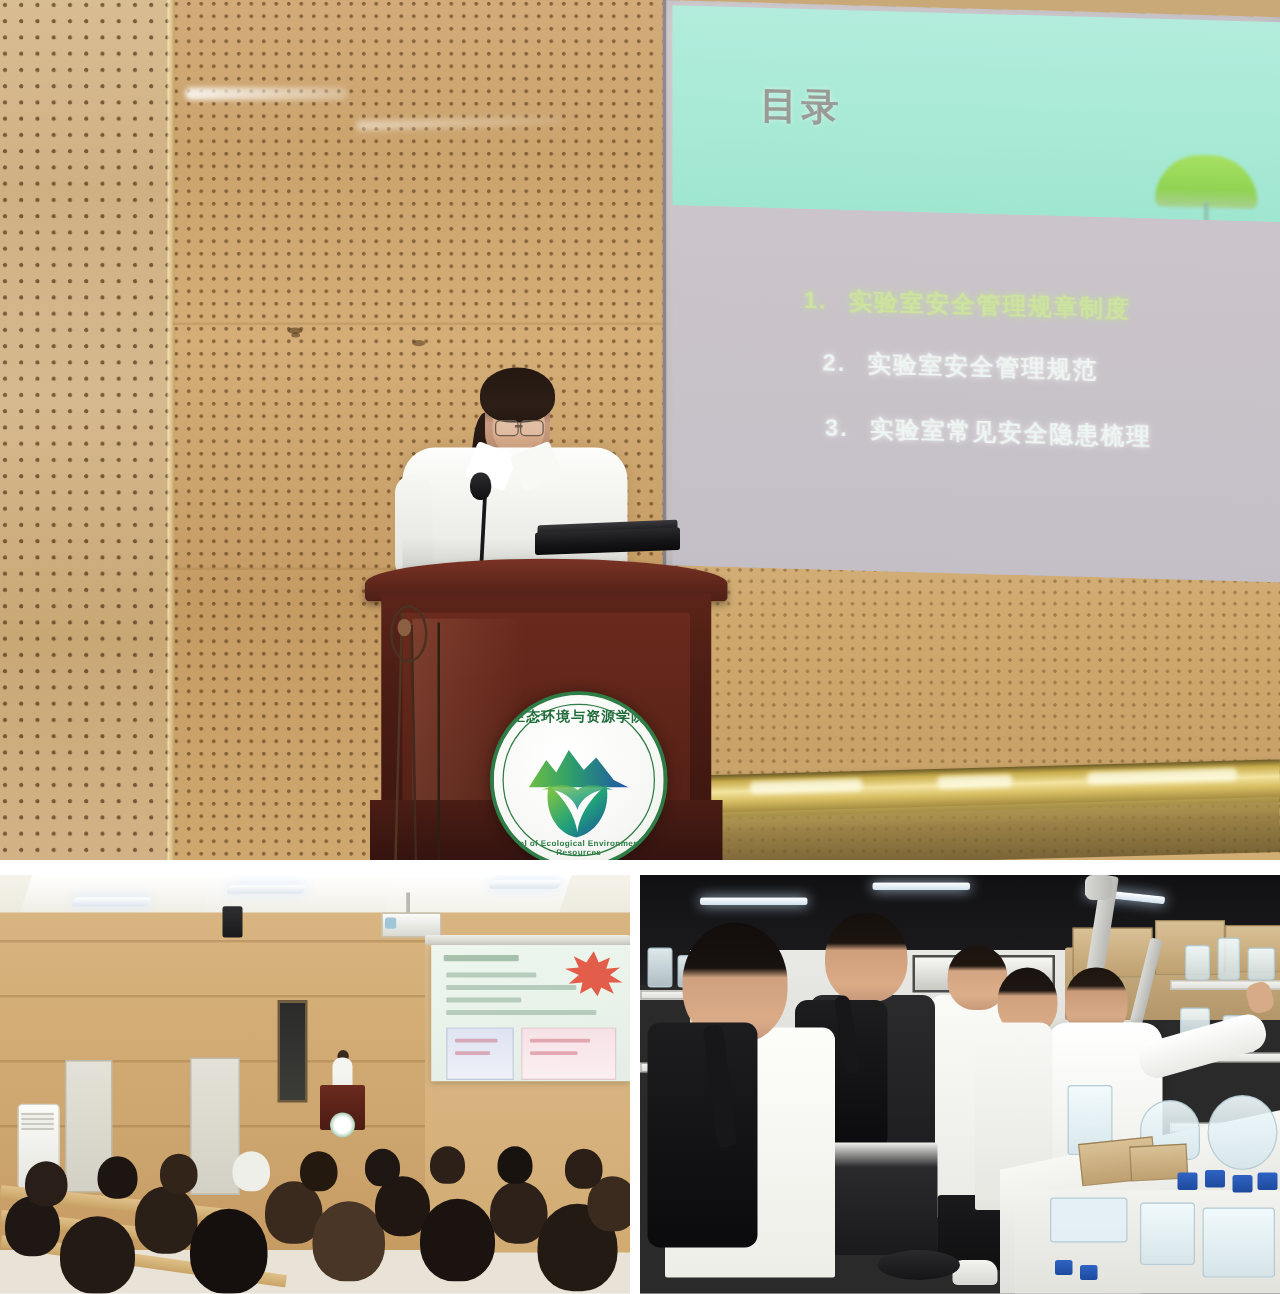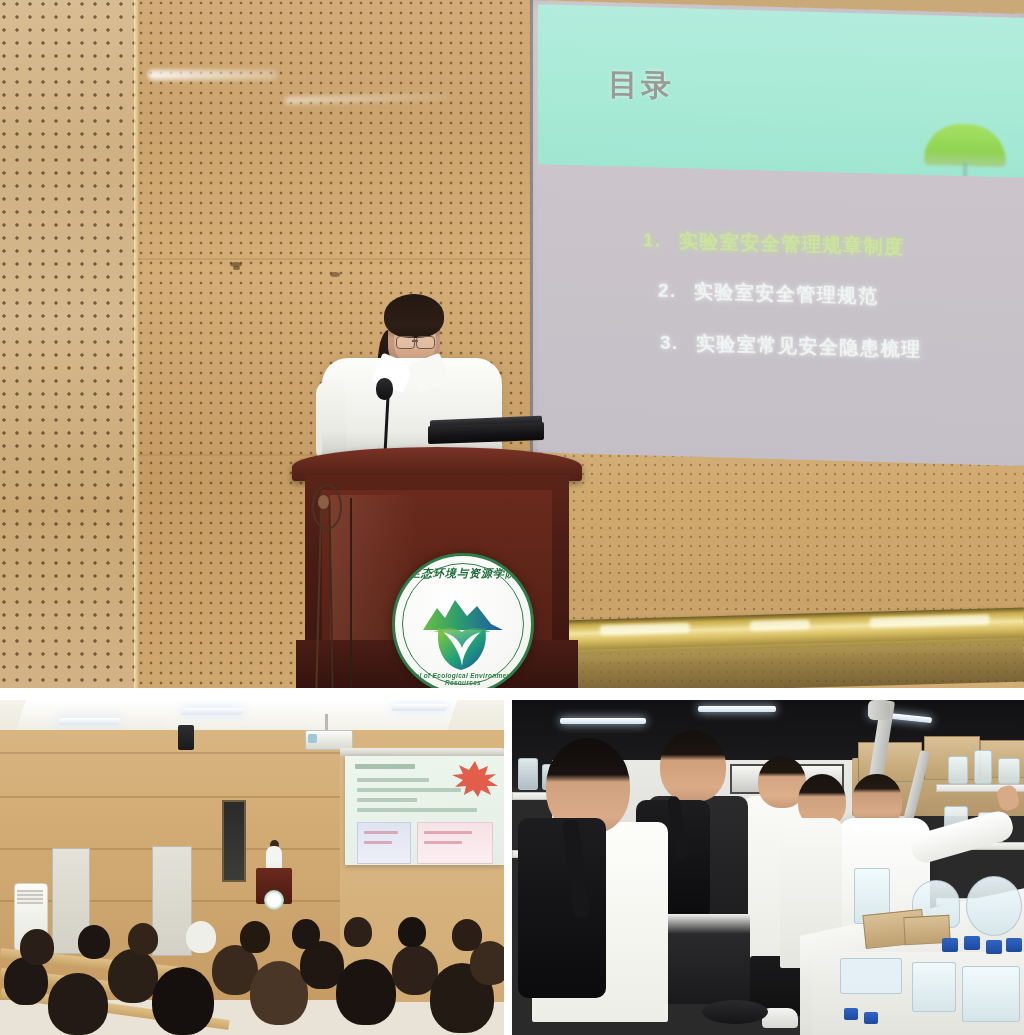--- a/index.html
+++ b/index.html
@@ -84,21 +84,21 @@
   .podium-face{position:absolute;left:322px;top:490px;width:230px;height:160px;
     background:linear-gradient(180deg,#6a2a1d 0%,#542016 100%);border-radius:2px;}
   .podium-base{position:absolute;left:296px;top:640px;width:282px;height:48px;
     background:linear-gradient(180deg,#4a1d14 0%,#351310 100%);}
   .podium-sheen{position:absolute;left:330px;top:495px;width:90px;height:150px;
     background:linear-gradient(90deg,rgba(255,190,150,.14),rgba(255,255,255,0));}
 
   
   .logo{position:absolute;left:392px;top:553px;width:136px;height:136px;border-radius:50%;
     background:radial-gradient(circle at 42% 36%,#ffffff 0%,#f7f8f5 62%,#e8eae4 100%);
-    border:3px solid #2e7d46;box-shadow:0 0 10px rgba(0,0,0,.35);overflow:hidden;font-style:italic;}
+    border:3px solid #2e7d46;box-shadow:0 0 10px rgba(0,0,0,.35);overflow:hidden;}
   .logo-ring{position:absolute;left:7px;top:7px;right:7px;bottom:7px;border-radius:50%;border:1.5px solid #2e7d46;}
   .logo-cn{position:absolute;left:0;top:10px;width:100%;text-align:center;font-size:11px;font-weight:700;color:#1f6b39;letter-spacing:1px;}
   .logo-mtn{position:absolute;left:26px;top:40px;width:84px;height:34px;}
   .logo-leaf{position:absolute;left:38px;top:70px;width:60px;height:46px;}
   .logo-en{position:absolute;left:0;bottom:6px;width:100%;text-align:center;font-size:6.5px;font-weight:700;color:#2e7d46;letter-spacing:.3px;}
 
   
   .laptop{position:absolute;left:428px;top:424px;width:116px;height:18px;transform:skewY(-2deg);
     background:linear-gradient(180deg,#2a2a2c 0%,#141416 60%,#0b0b0c 100%);border-radius:2px;}
   .laptop-lid{position:absolute;left:430px;top:418px;width:112px;height:8px;transform:skewY(-2.4deg);

